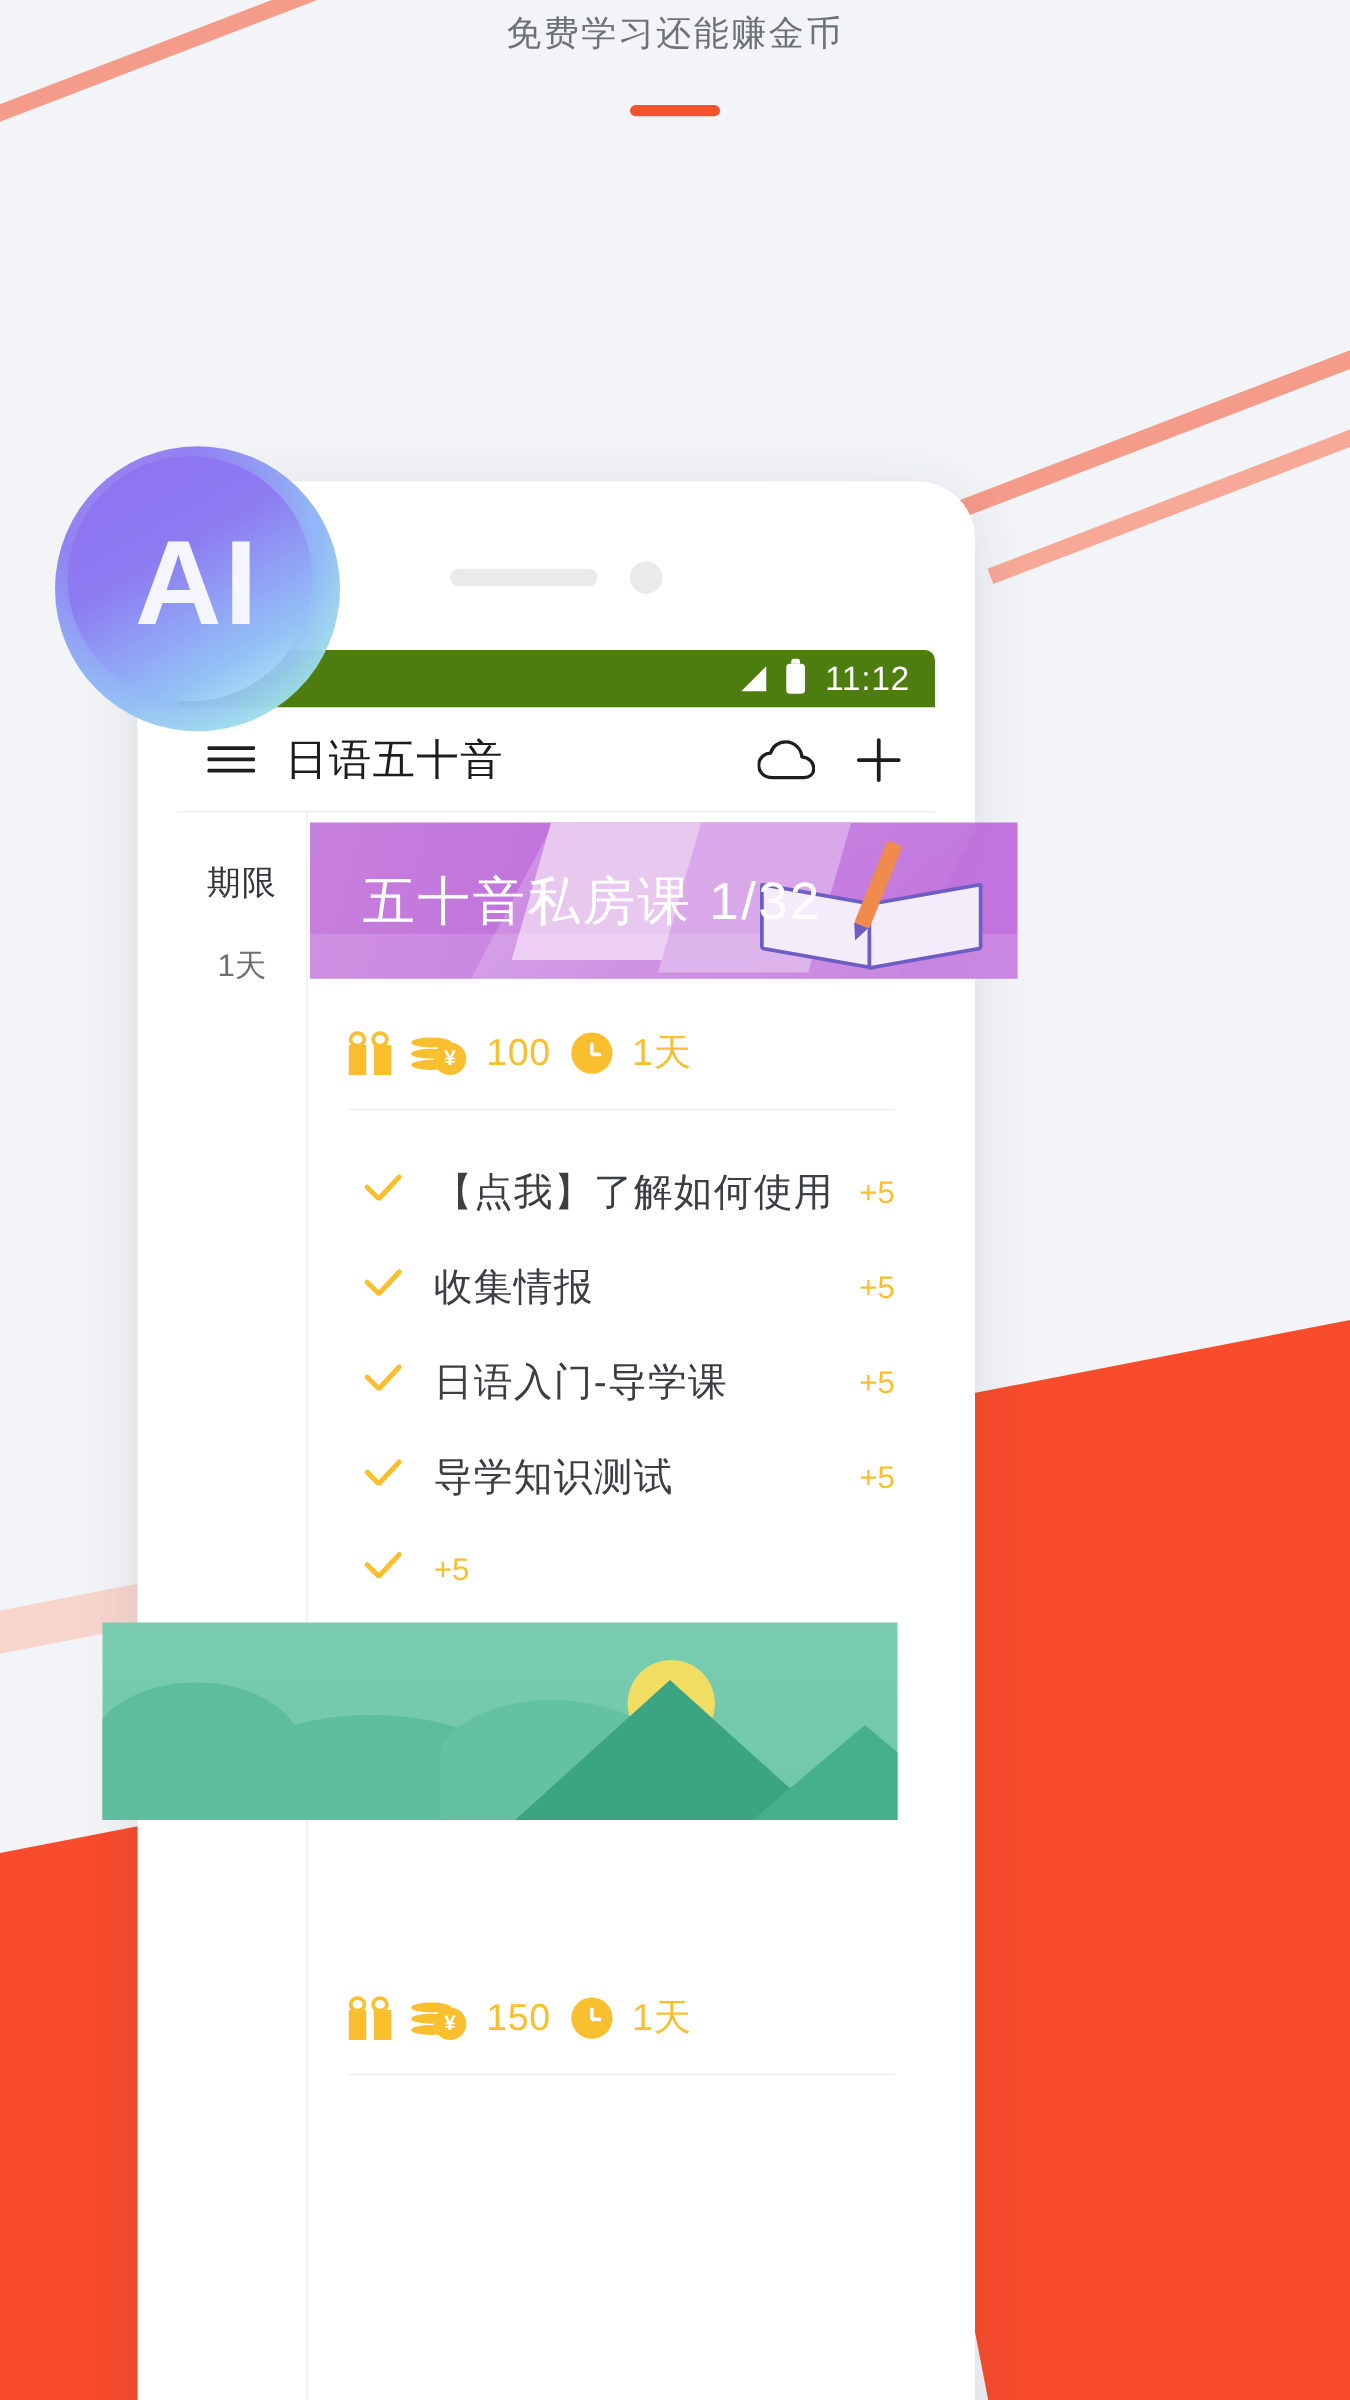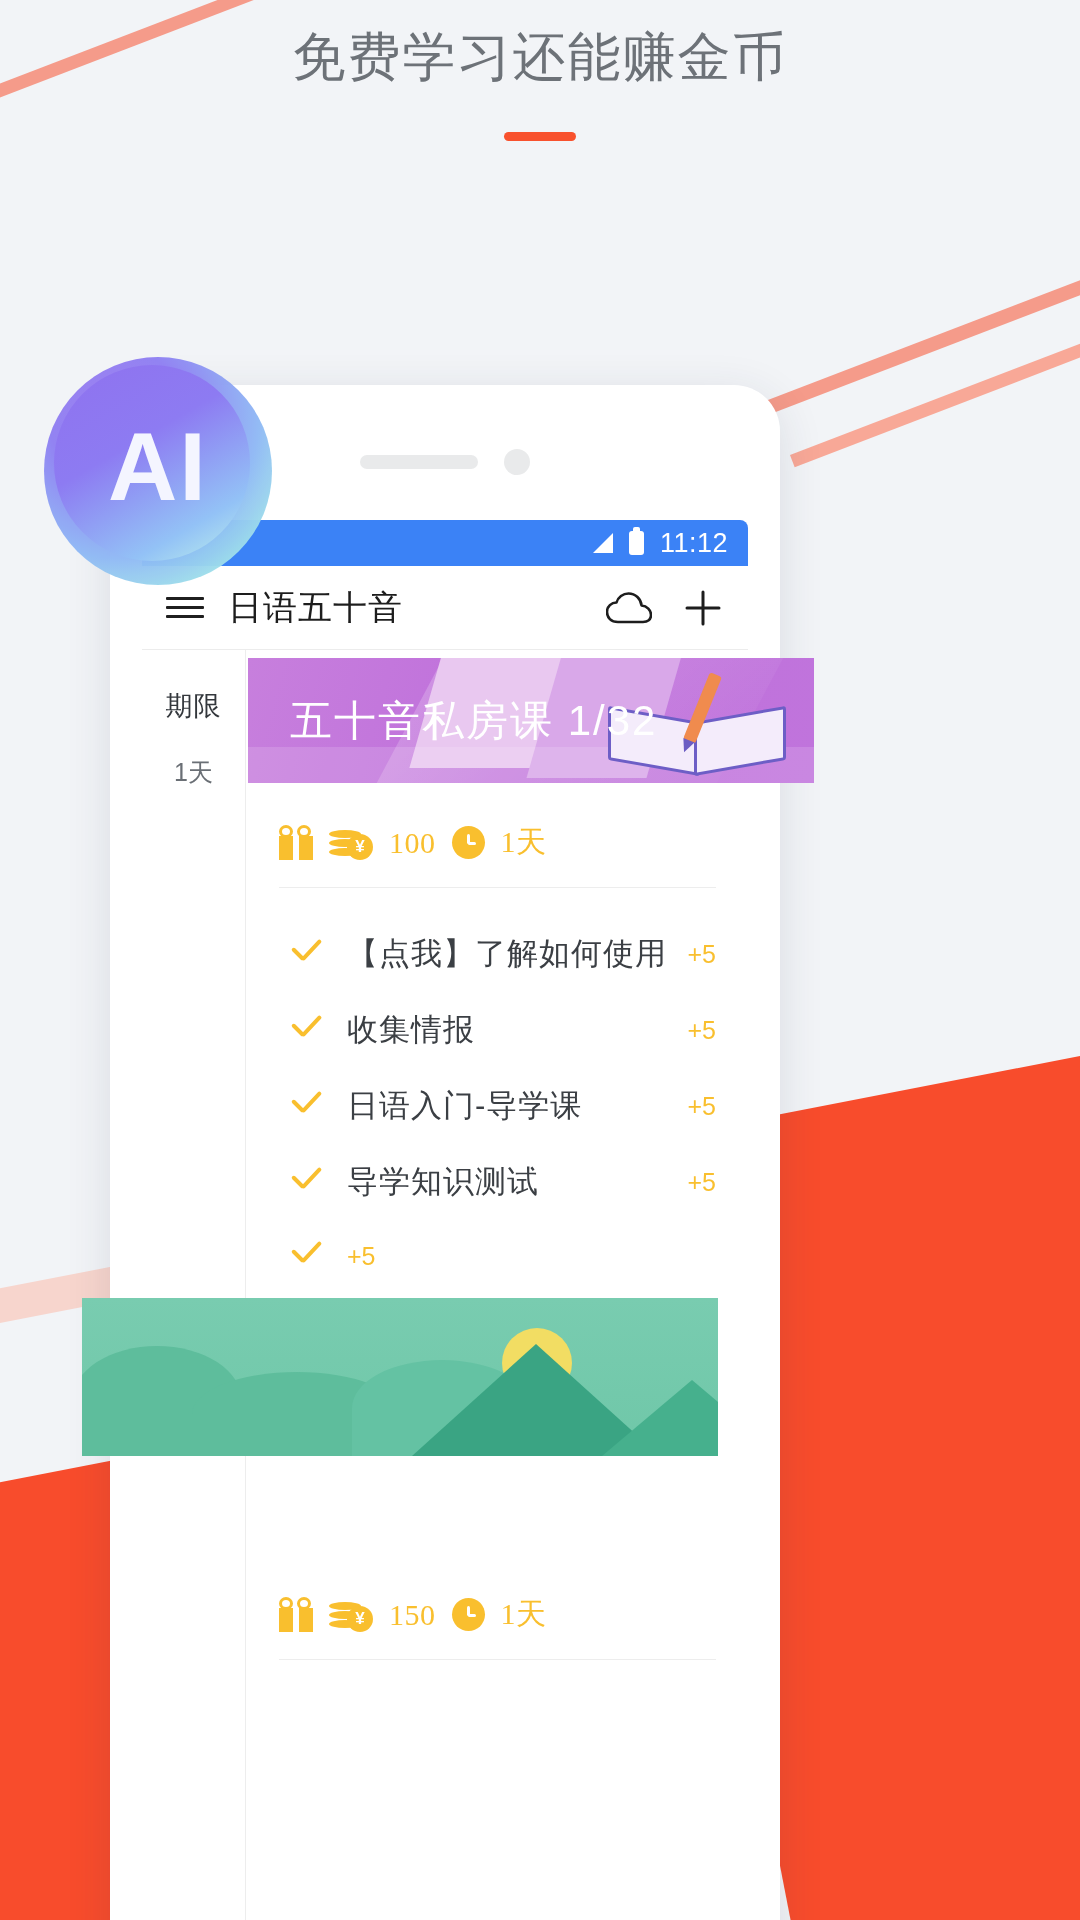--- a/index.html
+++ b/index.html
@@ -44,22 +44,22 @@
   }
 
   
   #headings { position:absolute; left:0; top:0; width:1080px; text-align:center; }
   .h-title {
     margin-top:106px;
     font-size:64px; line-height:1.28;
     color:#2b2f33; letter-spacing:2px; font-weight:400;
   }
   .h-sub {
-    margin-top:22px;
-    font-size:53px; color:#6d7278; letter-spacing:2px;
+    margin-top:8px;
+    font-size:28px; color:#6d7278; letter-spacing:2px;
   }
   .h-rule {
     margin:38px auto 0;
     width:72px; height:9px; border-radius:5px; background:#f8512d;
   }
 
   
   #ai-bubble {
     position:absolute; left:44px; top:357px;
     width:228px; height:228px;
@@ -102,21 +102,21 @@
   
   #screen {
     position:absolute; left:32px; top:135px;
     width:606px; height:1465px;
     background:#fff;
     border-radius:8px 8px 0 0;
     overflow:hidden;
   }
 
   .statusbar {
-    height:46px; background:#3b82f6;
+    height:46px; background:#4d7c0f;
     display:flex; align-items:center; justify-content:flex-end;
     padding-right:20px; gap:16px;
   }
   .sb-signal {
     width:0; height:0;
     border-left:20px solid transparent;
     border-bottom:20px solid #fff;
   }
   .sb-battery {
     width:15px; height:24px; background:#fff; border-radius:3px;
@@ -271,21 +271,21 @@
     position:relative;
   }
   .ico-clock:before {
     content:""; position:absolute; left:15px; top:8px;
     width:3px; height:10px; background:#fff; border-radius:2px;
   }
   .ico-clock:after {
     content:""; position:absolute; left:16px; top:16px;
     width:8px; height:3px; background:#fff; border-radius:2px;
   }
-  .rw-text { font-size:30px; color:#f9bf2e; letter-spacing:.5px;font-family:Liberation Serif, serif; }
+  .rw-text { font-size:30px; color:#f9bf2e; letter-spacing:.5px; }
 
   .divider { height:1px; background:#ededed; margin:0 32px; }
 
   
   .task-list { padding:28px 0 0 0; }
   .task-row {
     display:flex; align-items:center;
     padding:17px 32px 17px 40px;
   }
   .tick {

